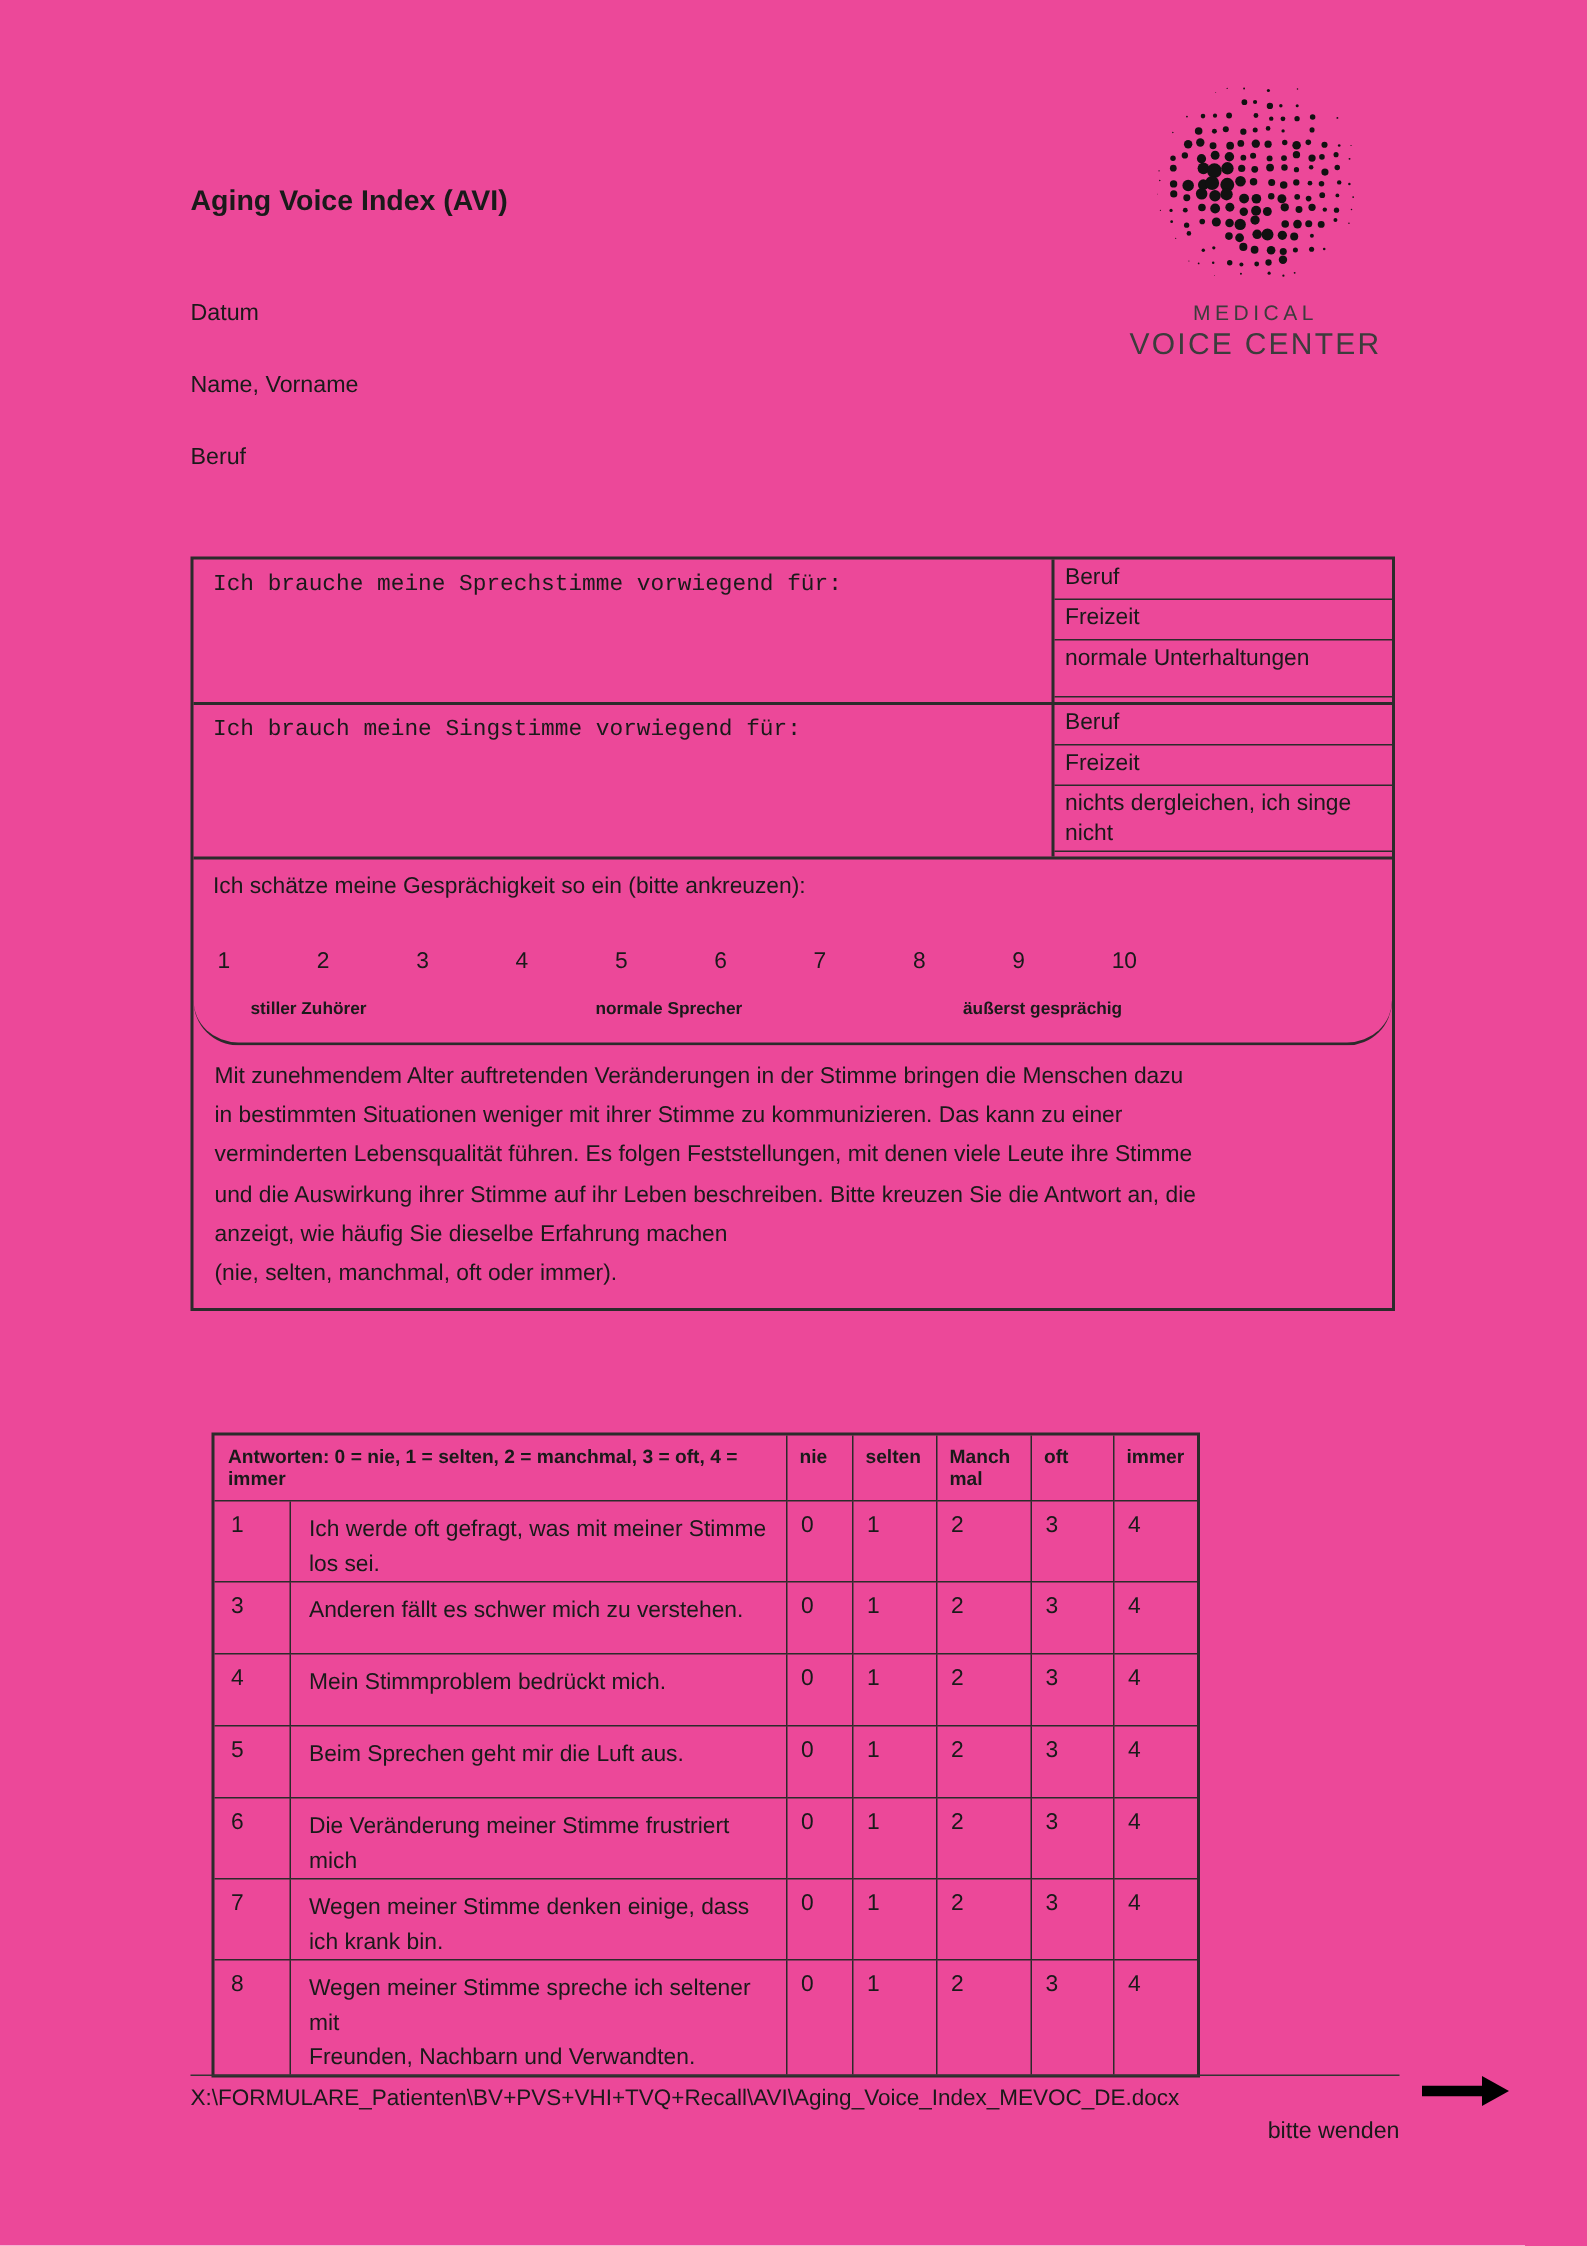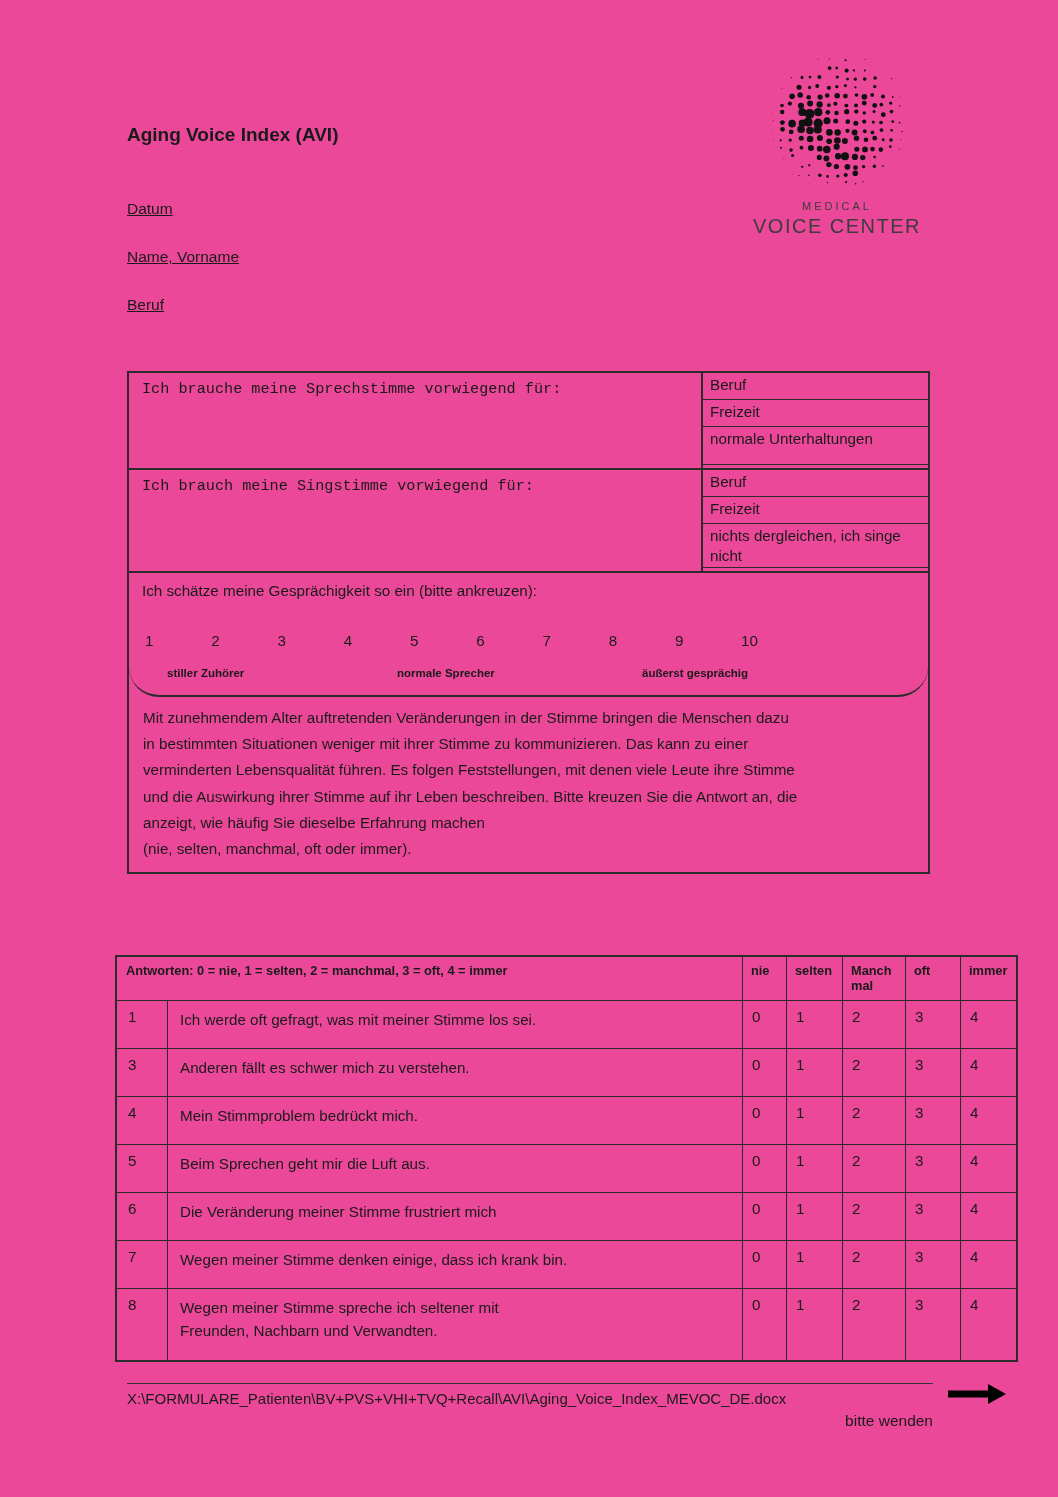--- a/index.html
+++ b/index.html
@@ -1,26 +1,26 @@
 <!DOCTYPE html>
 <html><head>
 <meta charset="utf-8">
 <style>
   html,body{margin:0;padding:0;background:#ffffff;}
   .page{position:relative;width:1058px;height:1497px;background:#ec4899;overflow:hidden;
         font-family:"Liberation Sans","DejaVu Sans",sans-serif;color:#1a1a1a;}
 
   .title{position:absolute;left:127px;top:124px;font-size:19px;font-weight:bold;}
 
-  .field{position:absolute;left:127px;font-size:15.5px;text-decoration:underline;}
+  .field{position:absolute;left:127px;font-size:15.5px;}
   .field.f0{top:200px}.field.f1{top:248px}.field.f2{top:296px}
 
   .logo{position:absolute;left:737px;top:48px;width:200px;text-align:center;}
   .logo svg{display:block;margin:0 auto;}
-  .logo .l1{margin-top:4px;font-size:11px;letter-spacing:3px;color:#3c3c3c;}
+  .logo .l1{margin-top:4px;font-size:14px;letter-spacing:3px;color:#3c3c3c;}
   .logo .l2{margin-top:3px;font-size:20px;letter-spacing:1.5px;color:#3c3c3c;}
 
   
   .t1{position:absolute;left:127px;top:371px;width:803px;box-sizing:border-box;
       border:2px solid #2b2b2b;font-size:15.2px;}
   .t1row{display:flex;border-bottom:2px solid #2b2b2b;box-sizing:border-box;}
   .t1row.r0{min-height:97px}.t1row.r1{min-height:94px}
   .t1q{flex:1;padding:7px 12px 0 13px;font-family:Liberation Mono, monospace;}
   .t1opts{width:227px;border-left:2px solid #2b2b2b;display:flex;flex-direction:column;box-sizing:border-box;}
   .opt{border-bottom:1.4px solid #2b2b2b;padding:2px 8px 1px 7px;line-height:20px;box-sizing:border-box;}
@@ -31,21 +31,21 @@
   .scale-q{padding:9px 13px 0;}
   .scale-nums{margin-top:33px;padding-left:16px;}
   .scale-nums span{display:inline-block;width:62px;}
   .anchors{position:relative;margin-top:18px;height:18px;font-size:11.5px;font-weight:bold;}
   .anchor{position:absolute;top:0;white-space:nowrap;}
   .anchor.a0{left:38px}.anchor.a1{left:268px}.anchor.a2{left:513px}
 
   .intro{padding:8px 14px 10px;line-height:26.2px;white-space:pre-line;}
 
   
-  .t2{position:absolute;left:115px;top:955px;width:903px;box-sizing:border-box;
+  .t2{position:absolute;left:141px;top:955px;width:659px;box-sizing:border-box;
       border:2px solid #2b2b2b;display:grid;
       grid-template-columns:51px 1fr 44px 56px 63px 55px 55px;font-size:15.2px;}
   .c{border-right:1.5px solid #2b2b2b;border-bottom:1.5px solid #2b2b2b;box-sizing:border-box;}
   .c.lastcol{border-right:none;}
   .c.lastrow{border-bottom:none;}
   .legend{grid-column:1/3;font-size:12.8px;font-weight:bold;padding:6px 8px 0 9px;min-height:44px;}
   .colh{font-size:12.8px;font-weight:bold;padding:6px 4px 0 8px;min-height:44px;line-height:15px;}
   .numc{padding:7px 0 0 11px;min-height:48px;}
   .qc{padding:7px 10px 0 12px;min-height:48px;line-height:23px;white-space:pre-line;}
   .vc{padding:7px 0 0 9px;min-height:48px;}

